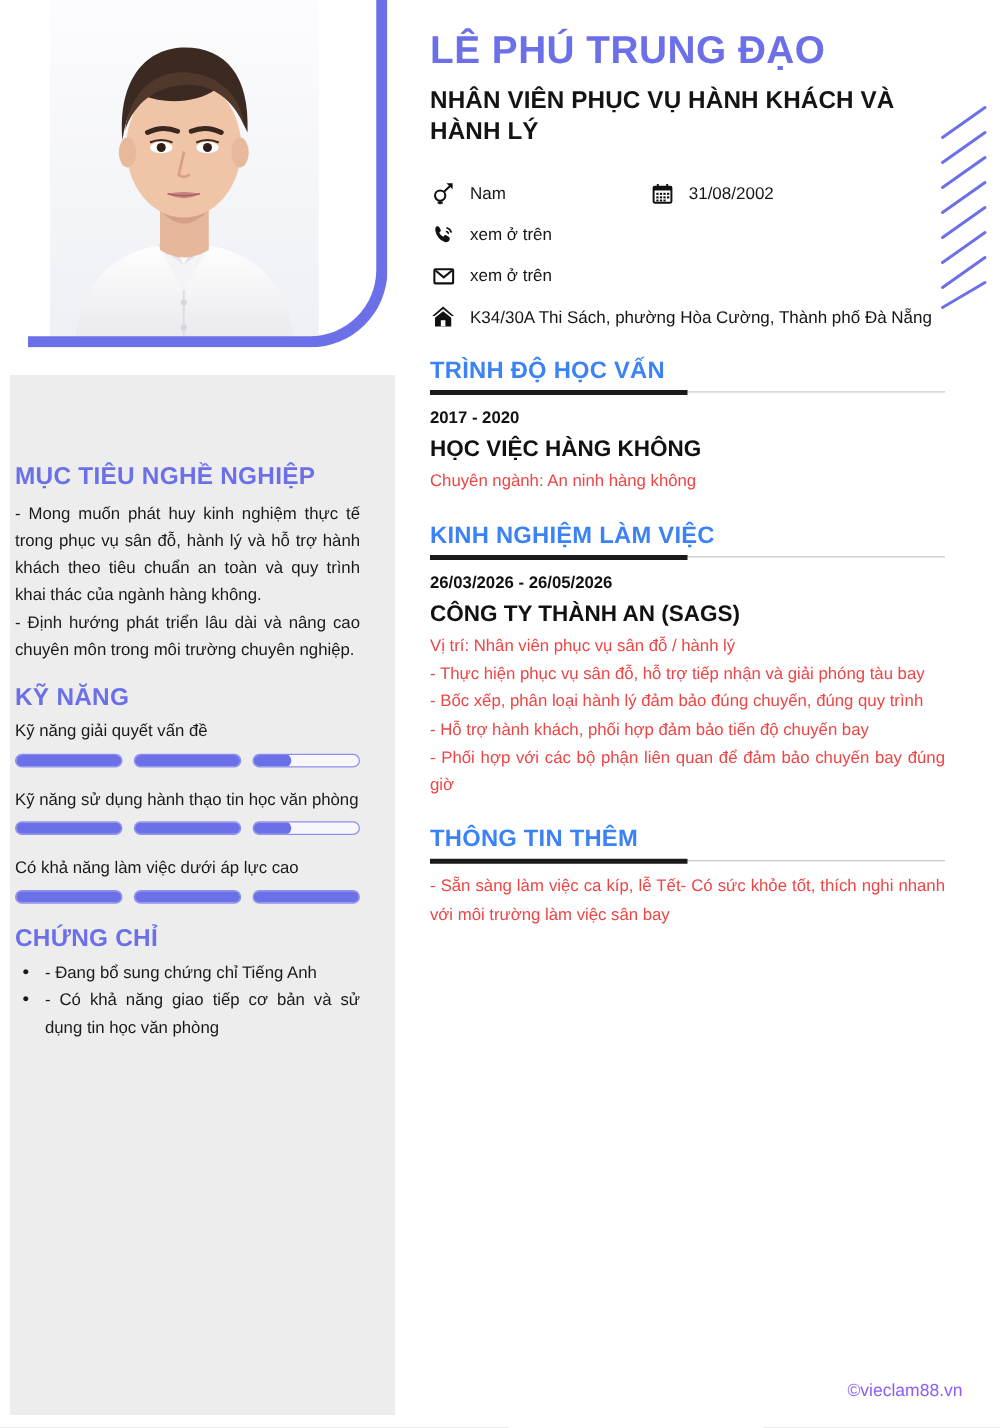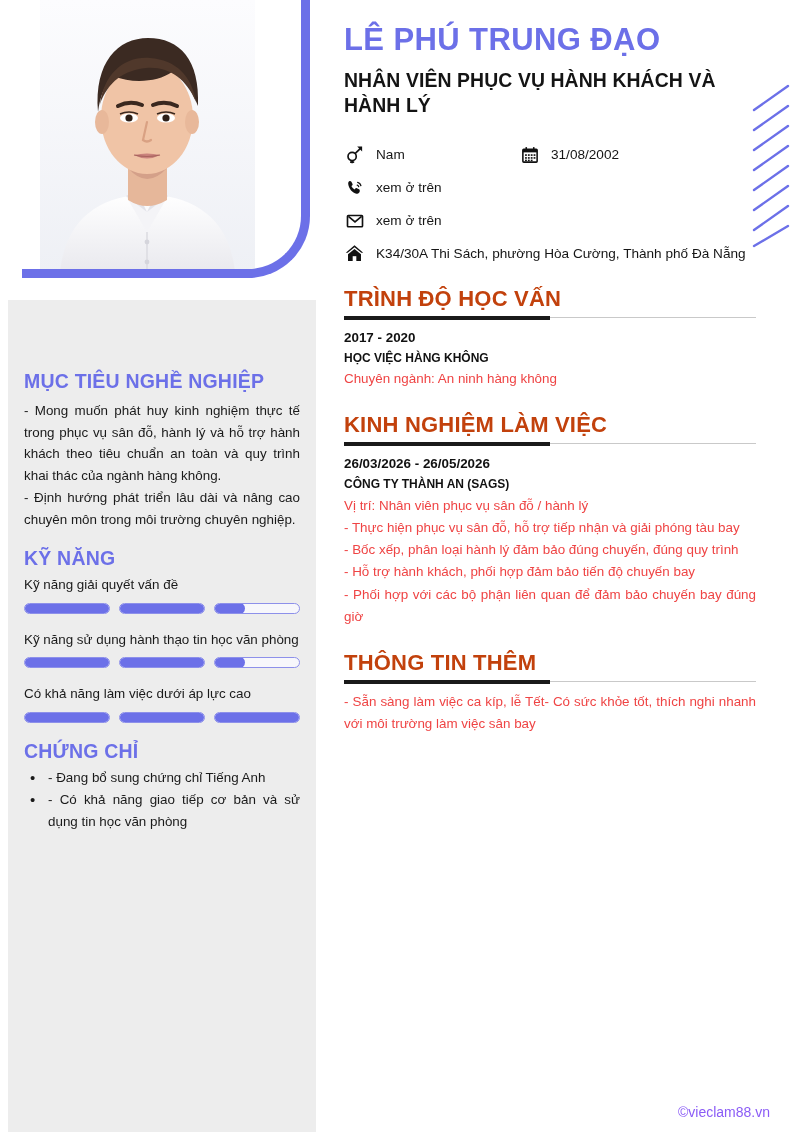--- a/index.html
+++ b/index.html
@@ -41,21 +41,21 @@
   .photo-frame {
     position: absolute;
     left: 14px; top: -14px;
     width: 288px; height: 292px;
     border-right: 9px solid #6c70e8;
     border-bottom: 9px solid #6c70e8;
     border-bottom-right-radius: 62px;
     pointer-events: none;
   }
 
-  .left-inner { position: absolute; left: 24px; top: 370px; width: 276px; }
+  .left-inner { position: absolute; left: 12px; top: 370px; width: 276px; }
 
   .l-head {
     color: #6c70e8;
     font-size: 19.5px;
     font-weight: bold;
     letter-spacing: .2px;
     margin-bottom: 7px;
   }
   .l-head.tight { margin-bottom: 4px; }
   .l-body {
@@ -140,22 +140,22 @@
   .ico svg { display: block; }
   .ctext {
     font-size: 13.6px;
     color: #161616;
     line-height: 1.45;
     padding-top: 1px;
   }
 
   .sec { margin-top: 22px; }
   .sec-title {
-    color: #c2410c;
-    font-size: 22px;
+    color: #3b82f6;
+    font-size: 19px;
     font-weight: bold;
     letter-spacing: .2px;
     margin-bottom: 5px;
   }
   .sec-rule {
     position: relative;
     height: 4px;
     background: #c9c9c9;
     margin-bottom: 9px;
   }
@@ -166,21 +166,21 @@
     background: #1a1a1a;
   }
   .sec-rule.thin { height: 1px; background: #c9c9c9; }
   .sec-rule.thin::after { height: 4px; top: -1.5px; }
 
   .entry-date {
     font-size: 13.4px; font-weight: bold; color: #111;
     line-height: 1.62;
   }
   .entry-org {
-    font-size: 12px; font-weight: bold; color: #111;
+    font-size: 18px; font-weight: bold; color: #111;
     line-height: 1.62;
   }
   .entry-line {
     font-size: 13.4px; color: #ef4444; line-height: 1.66;
     text-align: justify;
   }
 
   
   .stripes {
     position: absolute;

